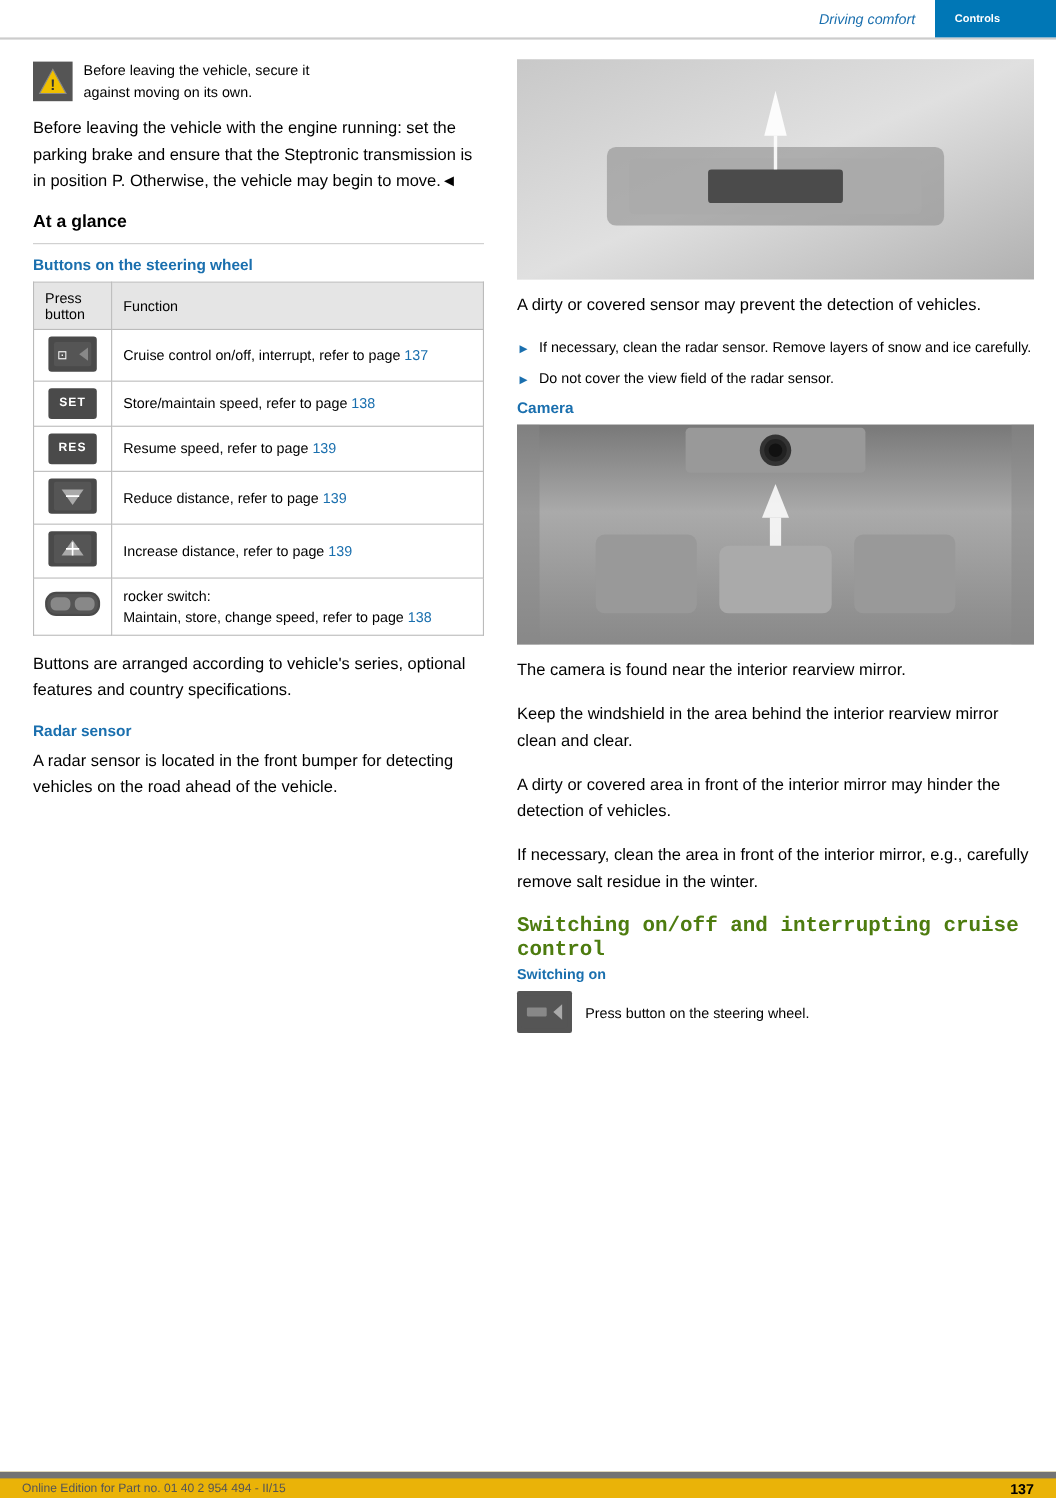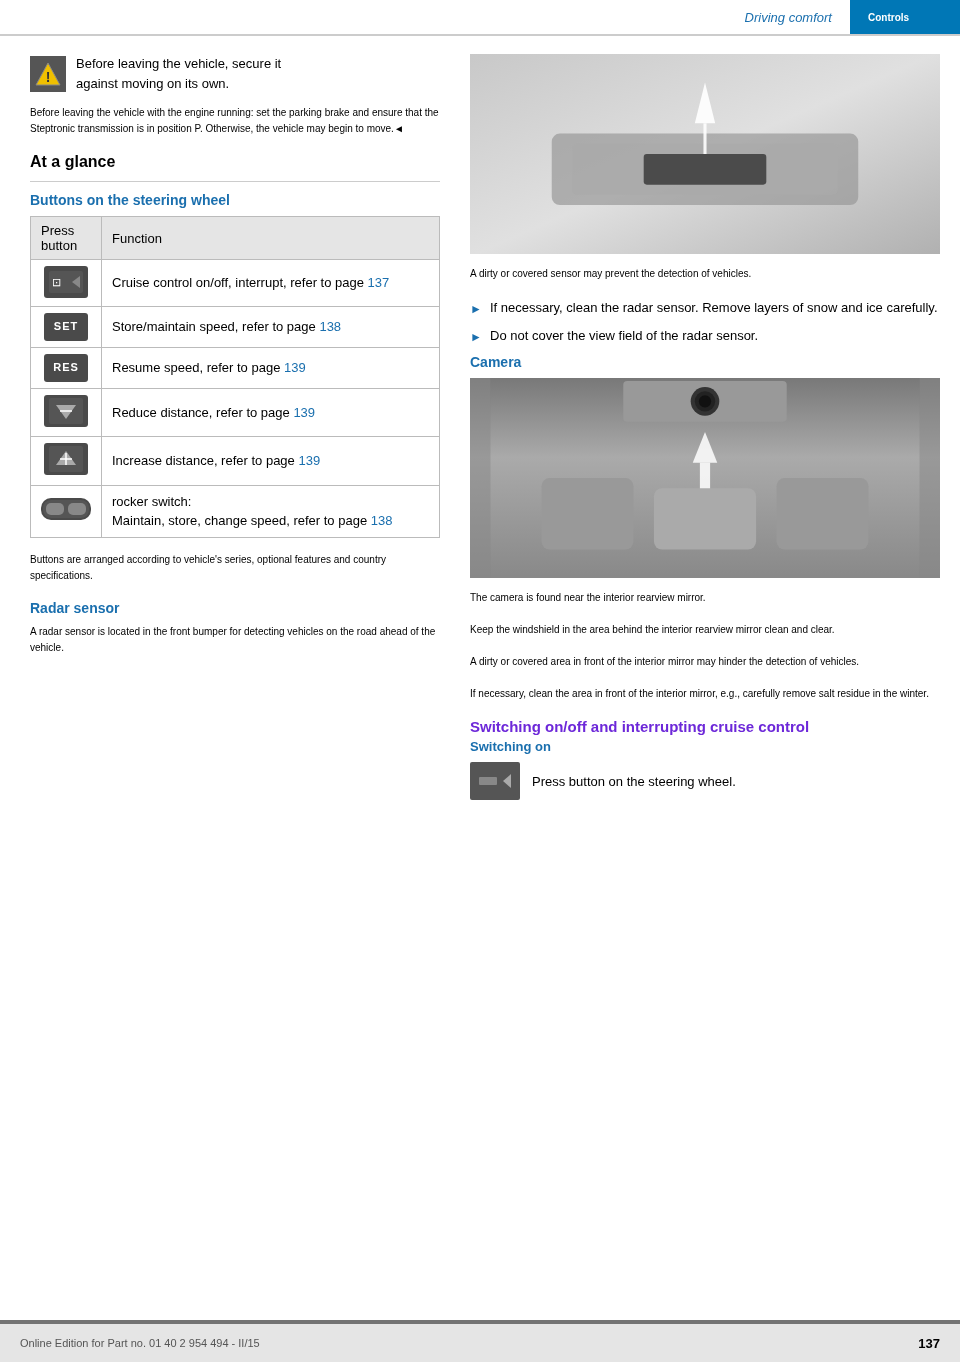--- a/index.html
+++ b/index.html
@@ -74,21 +74,21 @@
     .warning-icon svg {
       width: 26px;
       height: 26px;
     }
     .warning-text {
       font-size: 13px;
       line-height: 1.5;
     }
 
     .body-text {
-      font-size: 10px;
+      font-size: 15px;
       line-height: 1.6;
       margin-bottom: 16px;
     }
 
     
     .section-heading {
       font-size: 16px;
       font-weight: bold;
       margin-bottom: 10px;
       margin-top: 10px;
@@ -191,47 +191,48 @@
       margin-top: 2px;
       min-width: 12px;
     }
 
     
     .bottom-bar {
       position: absolute;
       bottom: 0;
       left: 0;
       right: 0;
-      height: 42px;
-      background: #e5e5e5;
-      border-top: 4px solid #737373;
+      height: 24px;
+      background: #eab308;
+      border-top: 6px solid #737373;
       display: flex;
       align-items: center;
       justify-content: space-between;
       padding: 0 20px;
     }
     .bottom-text {
       font-size: 11px;
       color: #555;
     }
     .page-number {
       font-size: 13px;
       font-weight: bold;
       color: #000;
     }
 
     
     .switching-section {
       margin-top: 16px;
     }
     .switching-heading-main {
-      font-size: 15px;
-      font-weight: bold;
-      color: #6d28d9;
+      font-size: 19px;
+      font-weight: bold;
+      color: #4d7c0f;
       margin-bottom: 4px;
+      font-family: Liberation Mono, monospace;
     }
     .switching-subheading {
       font-size: 13px;
       font-weight: bold;
       color: #1a6fae;
       margin-bottom: 8px;
     }
     .switching-on-row {
       display: flex;
       align-items: center;

